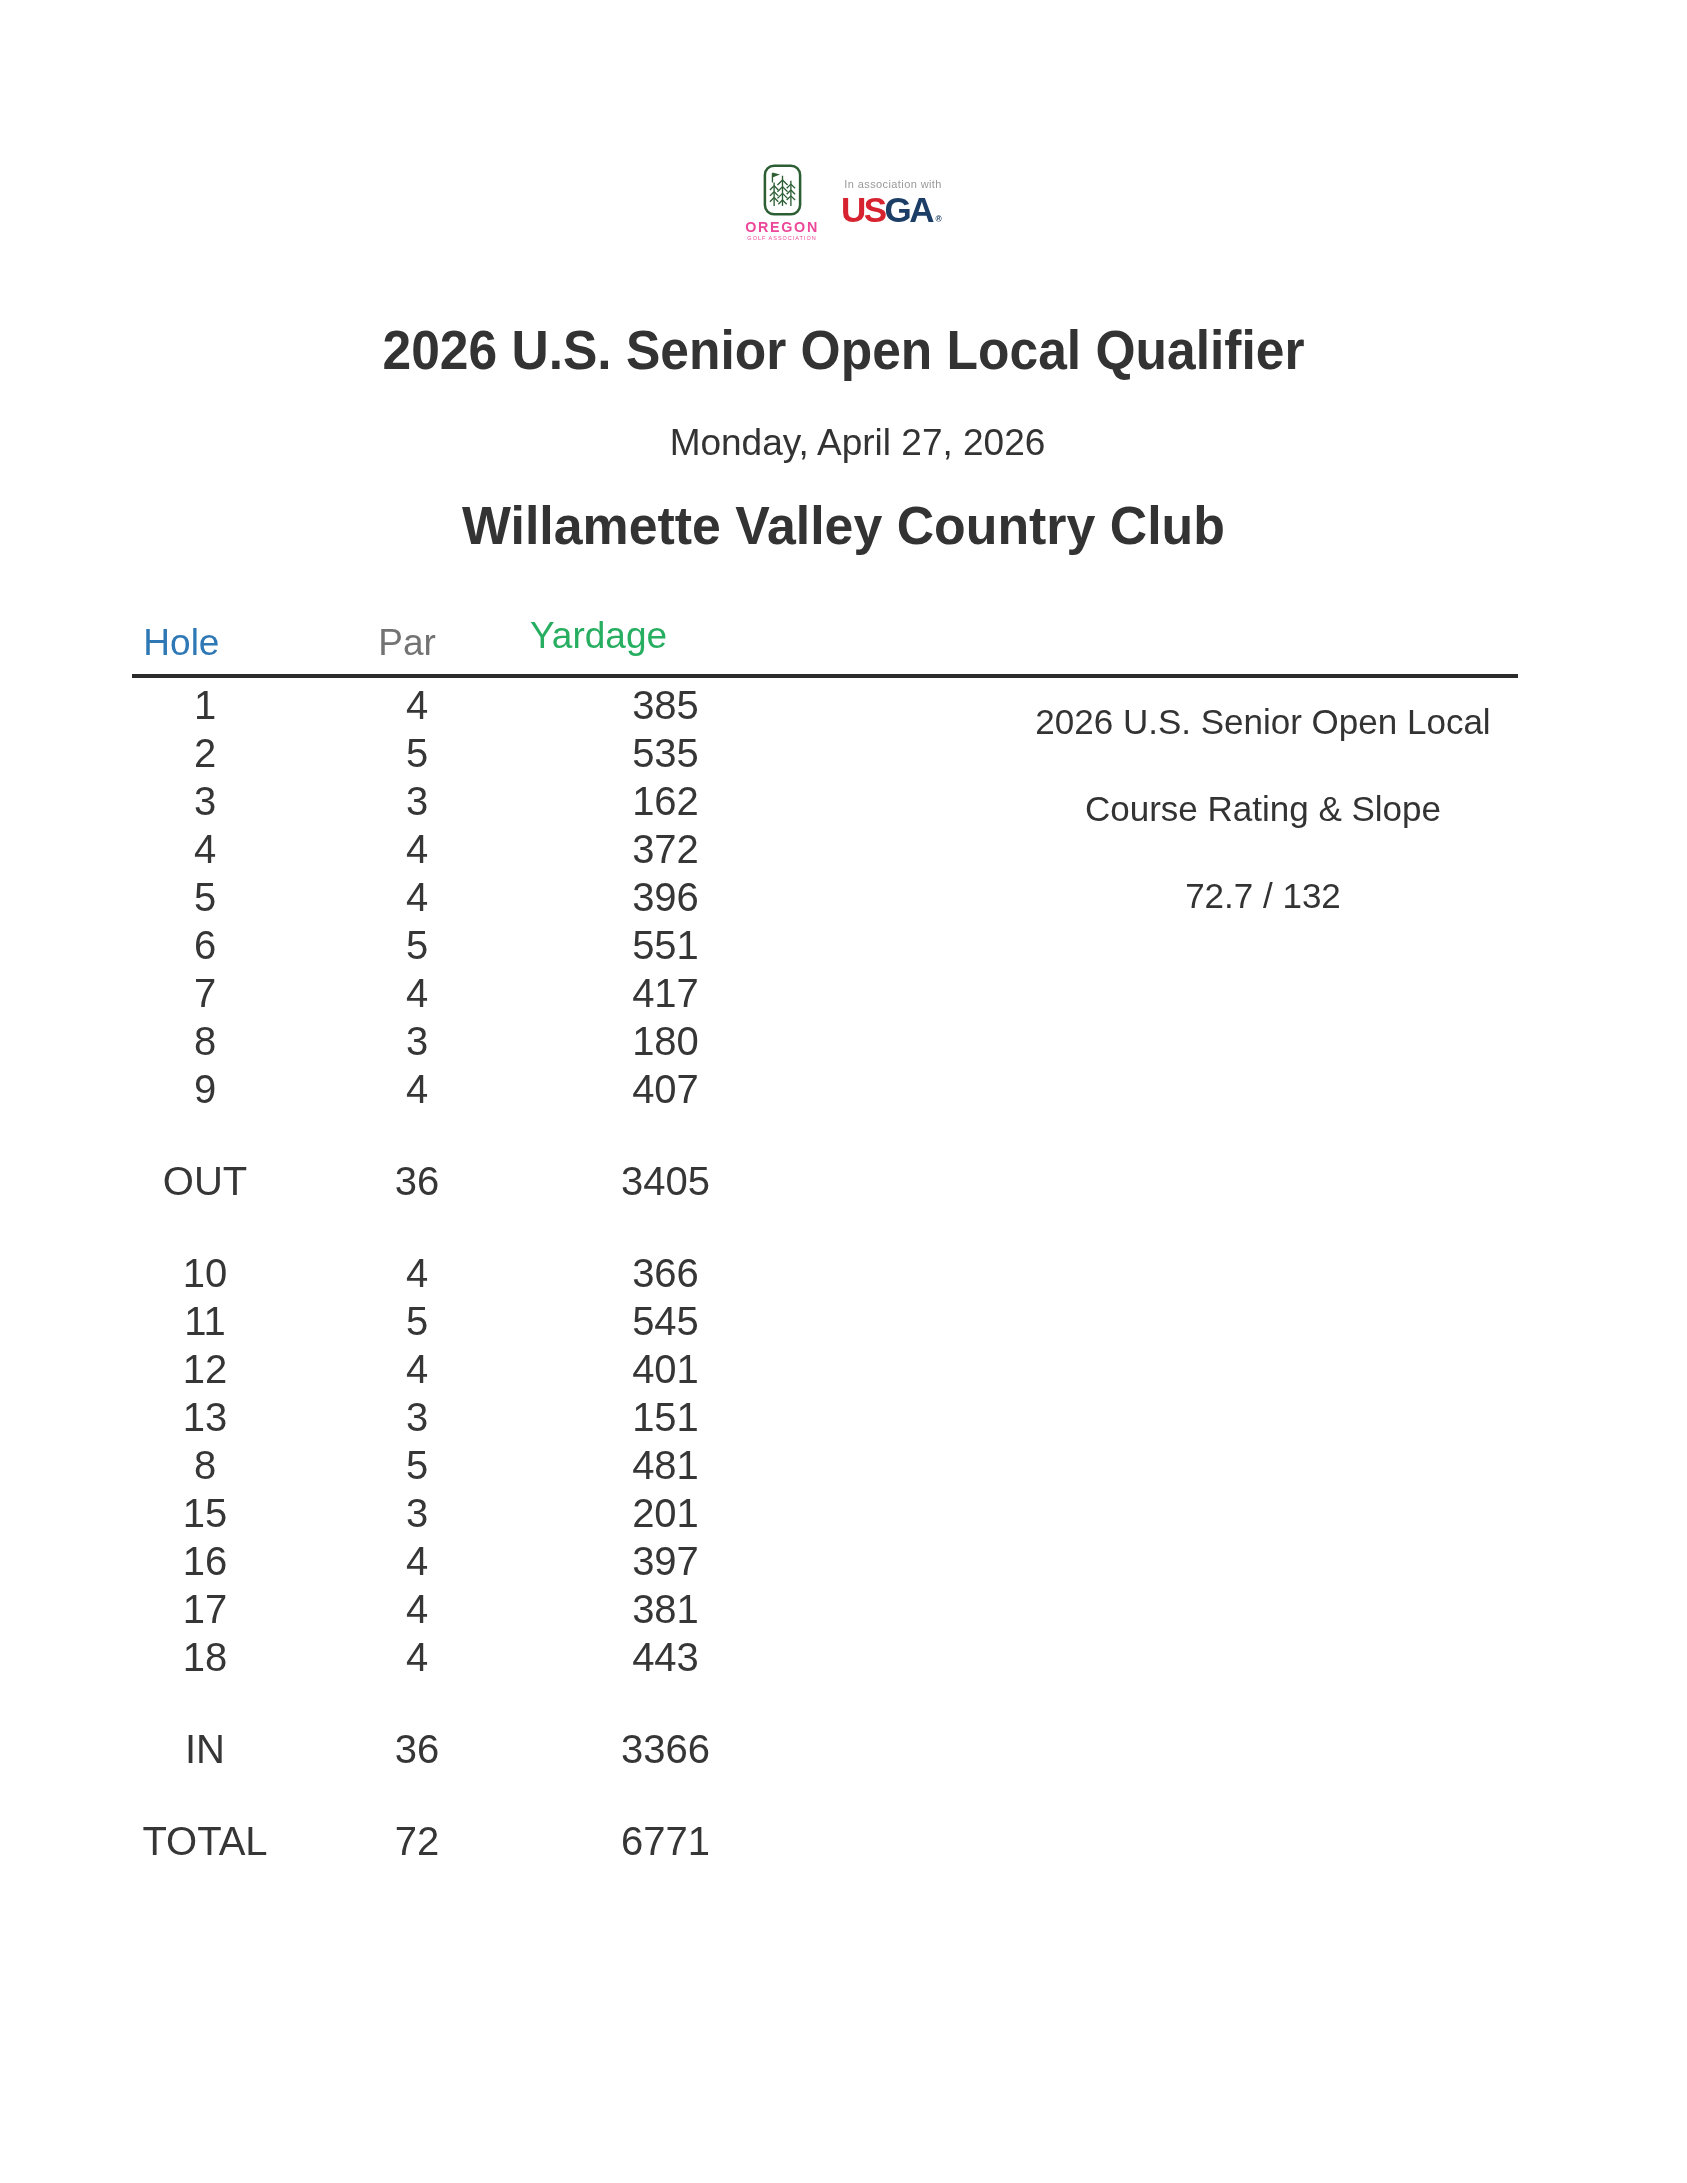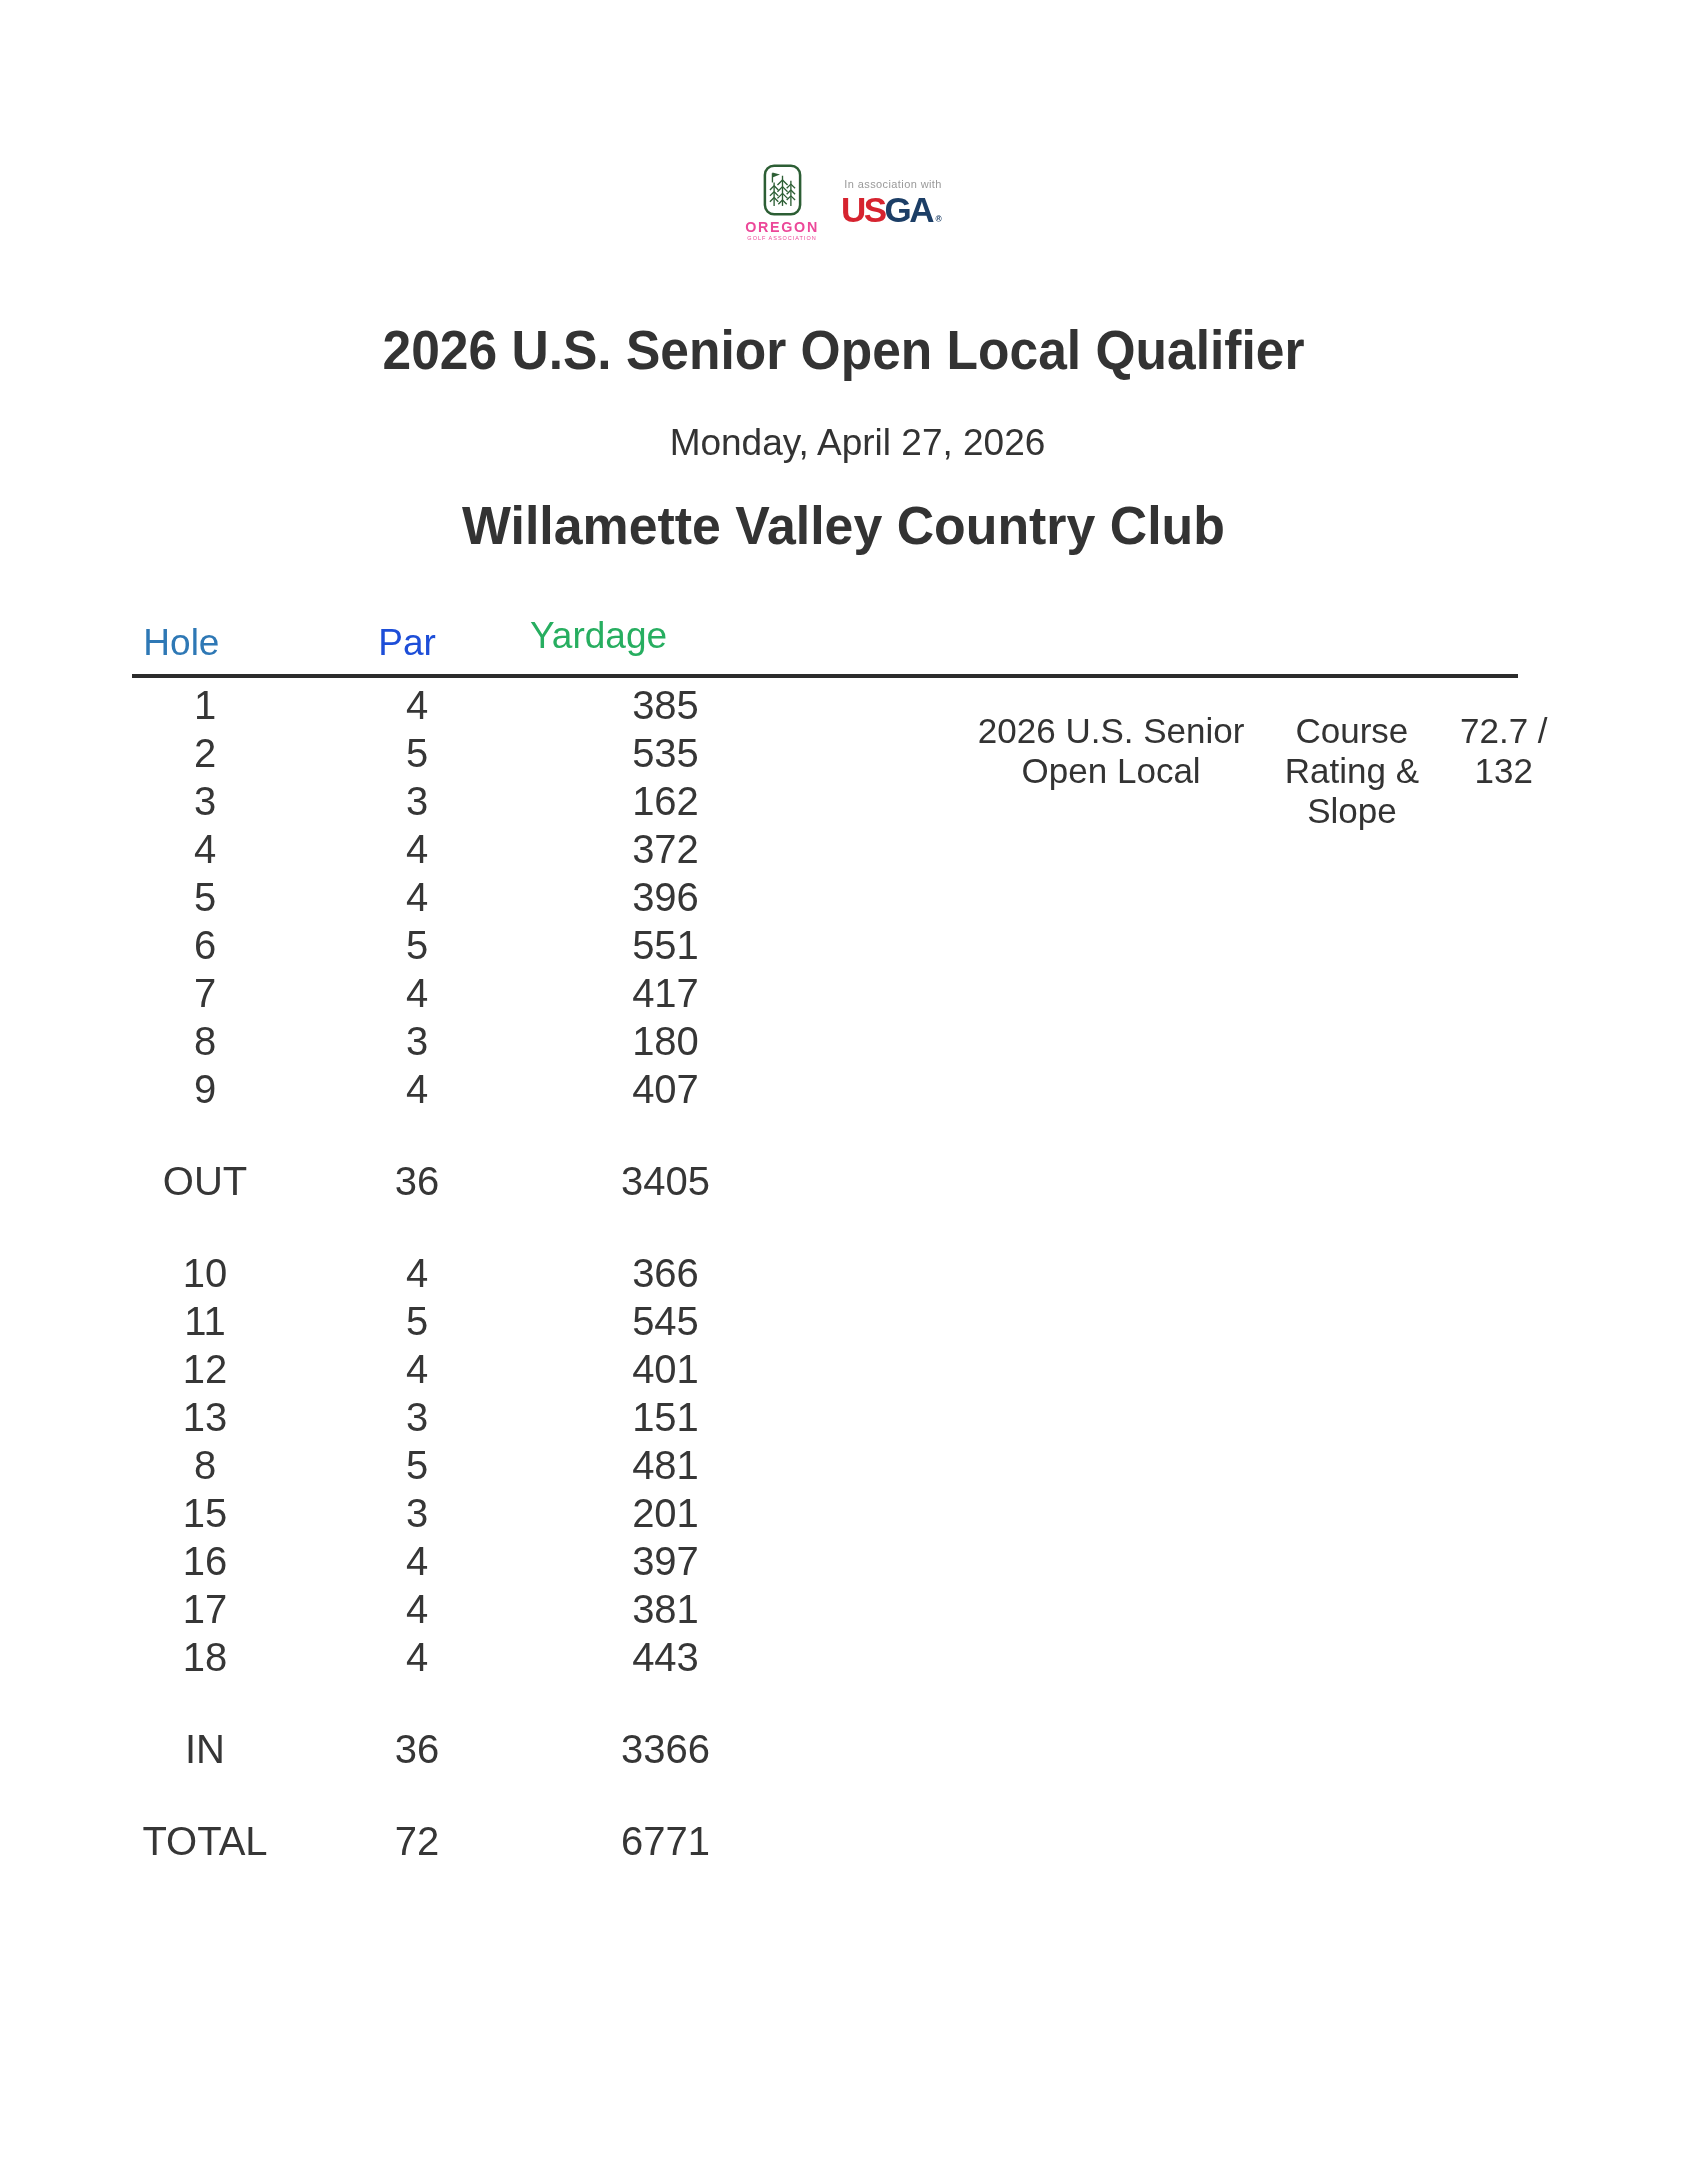--- a/index.html
+++ b/index.html
@@ -63,22 +63,22 @@
   .trow {
     display:grid; grid-template-columns:146px 278px 219px 1fr;
     height:48px; align-items:center; font-size:40px;
   }
   .trow.gap { margin-top:44px; }
   .cell { text-align:center; }
 
   
   .side-info {
     position:absolute; left:976px; top:702px; width:574px;
-    display:flex; flex-direction:row; row-gap:47px;
-    text-align:center; font-size:35px; color:#333333;margin-top:9px;
+    display:flex; flex-direction:column; row-gap:47px;
+    text-align:center; font-size:35px; color:#333333;
   }
   .side-info .line { line-height:40px; }
 </style>
 </head>
 <body>
 
 <div class="page">
 
   <div class="logo-row">
     <div class="oregon">
@@ -109,21 +109,21 @@
     </div>
   </div>
 
   <div class="title">2026 U.S. Senior Open Local Qualifier</div>
   <div class="date-line">Monday, April 27, 2026</div>
   <div class="venue">Willamette Valley Country Club</div>
 
   <div class="scorecard">
     <div class="thead">
       <div class="th th-hole" style="color: rgb(46, 120, 181);">Hole</div>
-      <div class="th th-par" style="color: #1d4ed8;">Par</div>
+      <div class="th th-par" style="color: #737373;">Par</div>
       <div class="th th-yardage" style="color: rgb(39, 174, 96);">Yardage</div>
       <div></div>
     </div>
     <div class="tbody" id="table-body">
         <div class="trow">
           <div class="cell">1</div>
           <div class="cell">4</div>
           <div class="cell">385</div>
           <div></div>
         </div>

